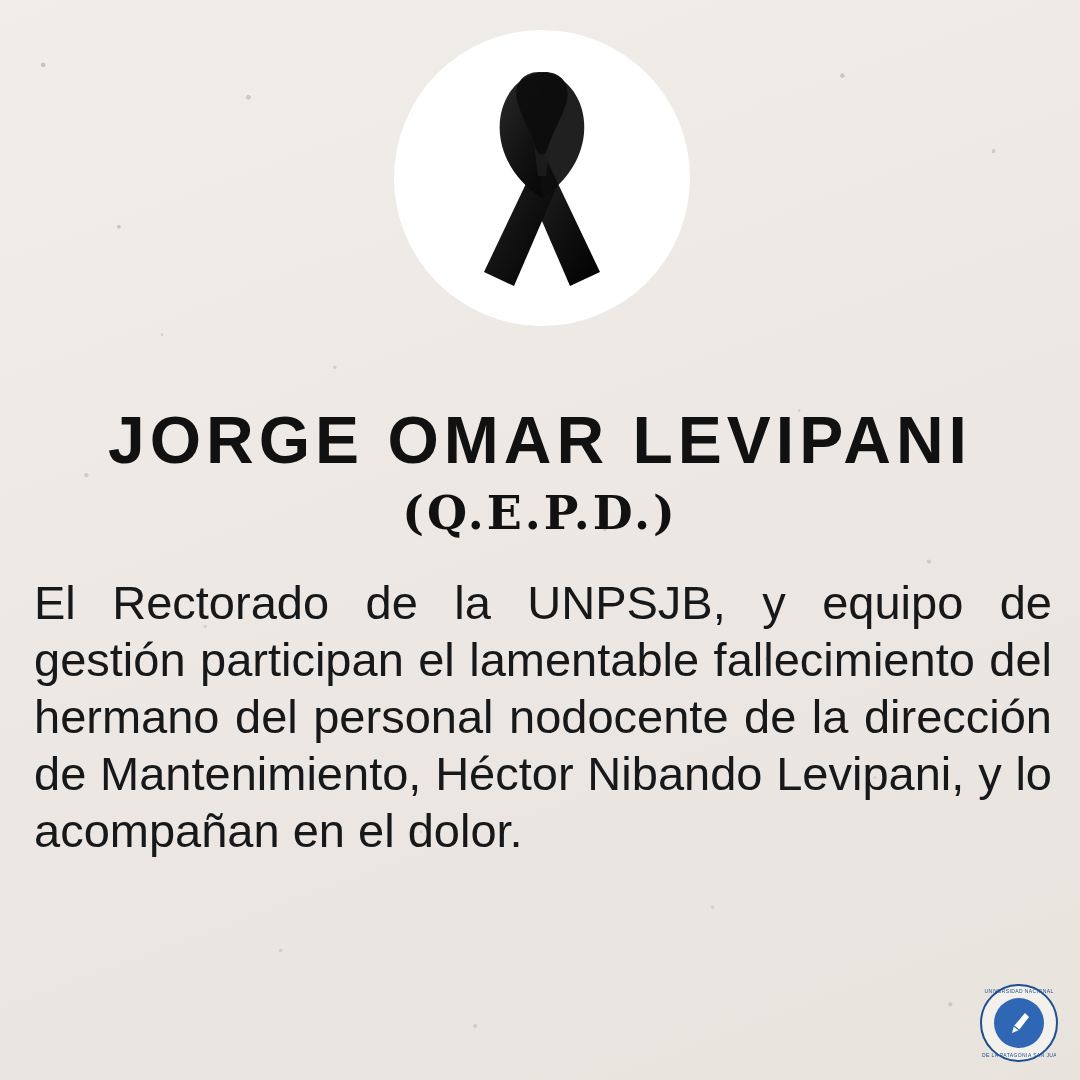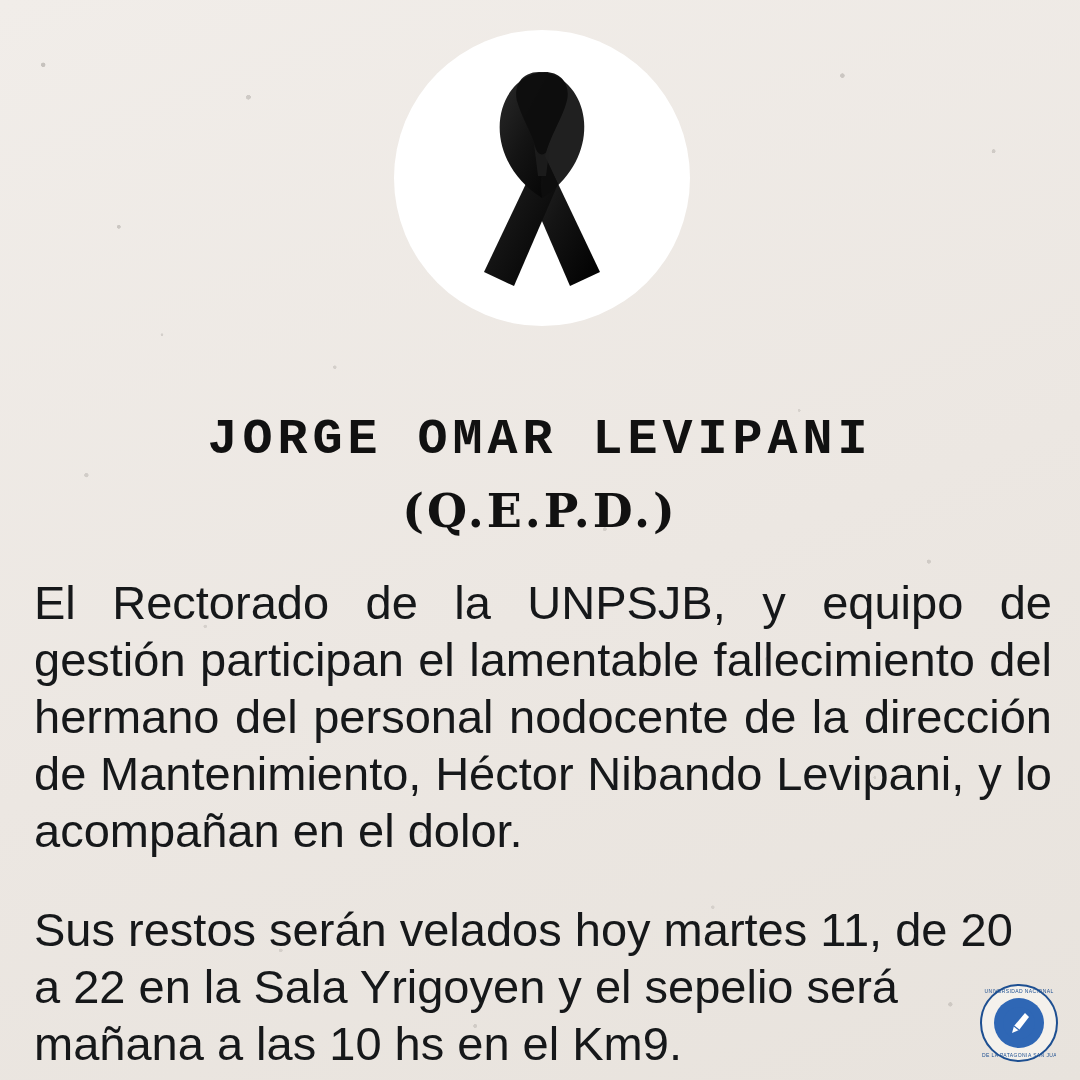--- a/index.html
+++ b/index.html
@@ -67,27 +67,27 @@
   }
 
   .name-block {
     position: absolute;
     left: 0;
     top: 396px;
     width: 1080px;
     text-align: center;
   }
   .deceased-name {
-    font-family: Liberation Mono, monospace;
+    font-family: Liberation Sans, sans-serif;
     font-weight: bold;
-    font-size: 50px;
+    font-size: 66px;
     letter-spacing: 5px;
     color: #111111;
     line-height: 1.12;
-    margin: 16px;
+    margin: 8px;
   }
   .qepd {
     font-family: "DejaVu Serif", serif;
     font-weight: bold;
     font-size: 46px;
     letter-spacing: 3px;
     color: #111111;
     line-height: 1.2;
     margin: 8px 0 0 0;
   }
@@ -185,21 +185,20 @@
     </span>
   </div>
 
   <div class="name-block">
     <h1 class="deceased-name">JORGE OMAR LEVIPANI</h1>
     <h2 class="qepd">(Q.E.P.D.)</h2>
   </div>
 
   <div class="body-copy">
     <p class="para-justified">El Rectorado de la UNPSJB, y equipo de gestión participan el lamentable fallecimiento del hermano del personal nodocente de la dirección de Mantenimiento, Héctor Nibando Levipani, y lo acompañan en el dolor.</p>
-    <p class="para-left">Sus restos serán velados hoy martes 11, de 20 a 22 en la Sala Yrigoyen y el sepelio será mañana a las 10 hs en el Km9.</p>
   </div>
 
   <div class="seal">
     <div class="seal-inner">
       <svg width="34" height="34" viewBox="0 0 34 34" aria-hidden="true">
         <circle cx="17" cy="17" r="16" fill="#2f67b5"></circle>
         <path d="M23 7 L12 20 L10 27 L17 24 L27 11 Z" fill="#ffffff"></path>
         <path d="M12 20 L17 24" stroke="#2f67b5" stroke-width="1.2"></path>
       </svg>
     </div>

